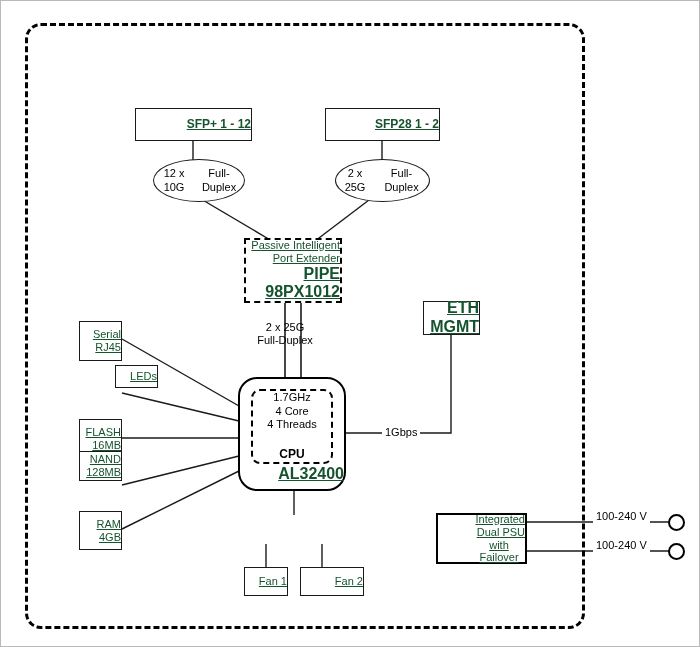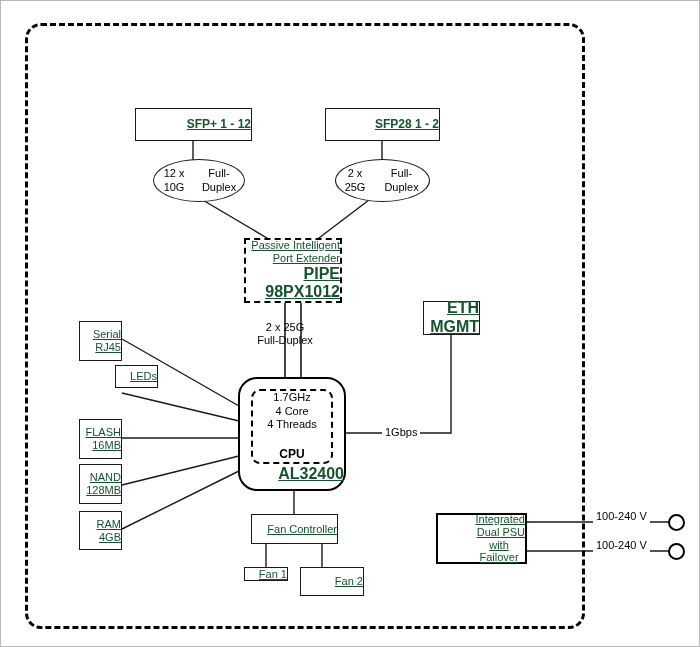--- a/index.html
+++ b/index.html
@@ -231,35 +231,32 @@
 
   <div class="node box" style="left:78px; top:364px; width:43px; height:23px;margin-left:36px;">
     <span class="t11">LEDs</span>
   </div>
 
   <div class="node box" style="left:78px; top:418px; width:43px; height:40px;">
     <span class="t11">FLASH</span>
     <span class="t11">16MB</span>
   </div>
 
-  <div class="node box" style="left:78px; top:463px; width:43px; height:40px;">
+  <div class="node box" style="left:78px; top:450px; width:43px; height:30px;">
     <span class="t11">NAND</span>
     <span class="t11">128MB</span>
   </div>
 
   <div class="node box" style="left:78px; top:510px; width:43px; height:39px;">
     <span class="t11">RAM</span>
     <span class="t11">4GB</span>
   </div>
 
-  <div class="node box" style="left:250px; top:513px; width:87px; height:30px;">
-    <span class="t11">Fan Controller</span>
-  </div>
-
-  <div class="node box" style="left:243px; top:566px; width:44px; height:14px;">
+
+  <div class="node box" style="left:243px; top:566px; width:44px; height:29px;">
     <span class="t11">Fan 1</span>
   </div>
 
   <div class="node box" style="left:299px; top:566px; width:64px; height:29px;padding-left:33px;">
     <span class="t11">Fan 2</span>
   </div>
 
   <div class="node box-thick" style="left:435px; top:512px; width:91px; height:51px;padding-left:35px;">
     <span class="t11">Integrated</span>
     <span class="t11">Dual PSU</span>

